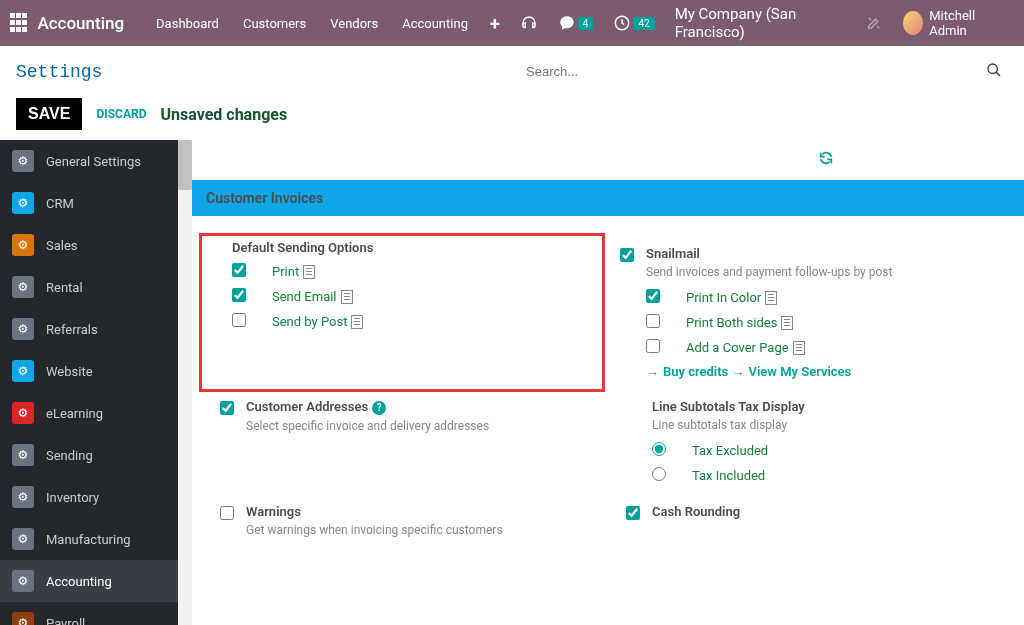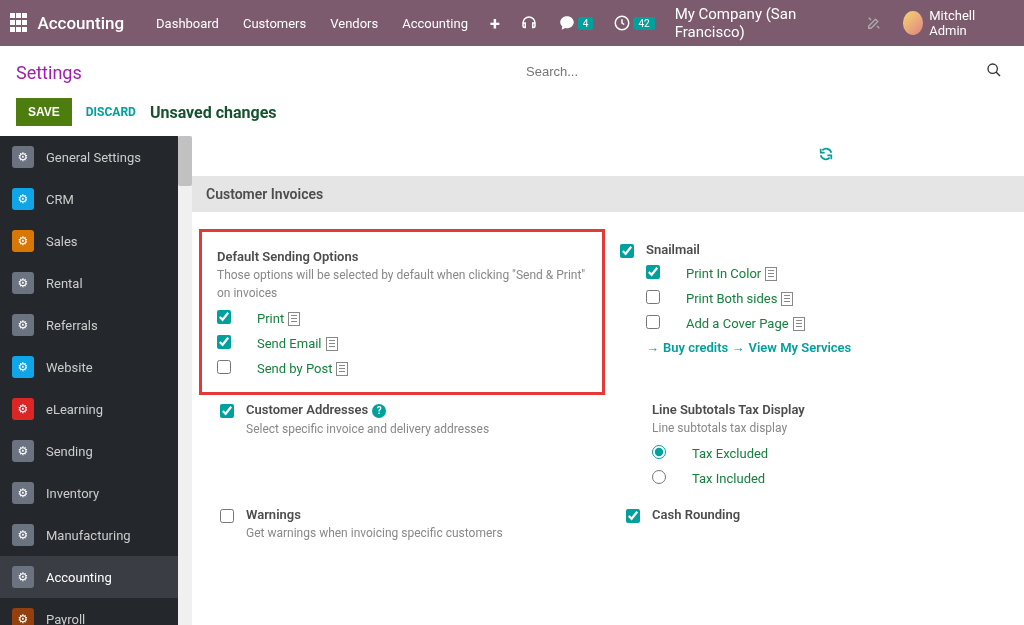--- a/index.html
+++ b/index.html
@@ -13,44 +13,44 @@
   .menuitem { font-size: 13px; padding: 0 12px; cursor: pointer; }
   .plus { font-size: 18px; font-weight: bold; padding: 0 10px; cursor: pointer; }
   .spacer { flex: 1; }
   .righticon { position: relative; margin: 0 10px; cursor: pointer; display: inline-flex; align-items: center; }
   .badge { background: #00A09D; color: #fff; font-size: 10px; padding: 1px 5px; border-radius: 2px; margin-left: 2px; }
   .company { font-size: 15px; padding: 0 10px; }
   .avatar { width: 24px; height: 24px; border-radius: 50%; background: linear-gradient(135deg,#f5d76e,#e08283); display: inline-block; vertical-align: middle; margin-right: 6px; }
 
   
   .ctrlbar { display: flex; align-items: center; padding: 12px 16px 8px 16px; gap: 20px; }
-  .pagetitle { font-size: 18px; color: #a21caf; flex: 1; }
+  .pagetitle { font-size: 18px; color: #0369a1; flex: 1; font-family: Liberation Mono, monospace; }
   .searchbox { flex: 1; position: relative; }
   .searchbox input { width: 100%; border: none; border-bottom: 1px solid transparent; font-size: 13px; padding: 6px 30px 6px 4px; outline: none; }
   .searchicon { position: absolute; right: 6px; top: 4px; color: #555; cursor: pointer; }
   .btnrow { display: flex; align-items: center; gap: 14px; padding: 4px 16px 10px 16px; }
-  .btn-primary { background: #4d7c0f; color: #fff; border: none; padding: 7px 12px; font-weight: bold; font-size: 12px; cursor: pointer; }
+  .btn-primary { background: #000000; color: #fff; border: none; padding: 7px 12px; font-weight: bold; font-size: 16px; cursor: pointer; }
   .btn-link { color: #00A09D; font-weight: bold; font-size: 12px; cursor: pointer; }
   .unsaved { color: #14532d; font-size: 16px; font-weight: bold; }
 
   
   .mainrow { display: flex; height: calc(625px - 46px - 80px); }
   .sidebar { width: 178px; background: #24272B; color: #ccc; overflow-y: auto; }
   .sideitem { display: flex; align-items: center; padding: 10px 12px; gap: 12px; cursor: pointer; font-size: 13px; }
   .sideitem .sicon { width: 22px; height: 22px; display: inline-flex; align-items: center; justify-content: center; border-radius: 3px; font-size: 12px; color: #fff; }
   .sideitem.active { background: #3A3E44; color: #fff; }
   .scrolltrack { width: 14px; background: #f0f0f0; position: relative; }
   .scrollthumb { position: absolute; top: 0; width: 100%; height: 50px; background: #c1c1c1; border-radius: 2px; }
 
   .content { flex: 1; overflow-y: auto; background: #fff; position: relative; }
   .refreshicon { position: absolute; top: 10px; right: 190px; color: #00A09D; font-size: 16px; cursor: pointer; }
-  .secthdr { background: #e5e5e5; padding: 10px 14px; font-weight: 600; font-size: 14px; color: #4c4c4c; margin-top: 40px; }
+  .secthdr { background: #0ea5e9; padding: 10px 14px; font-weight: 600; font-size: 14px; color: #4c4c4c; margin-top: 40px; }
   .settingsgrid { display: flex; flex-wrap: wrap; padding: 20px 10px; gap: 0; }
   .settingblock { width: 50%; display: flex; padding: 10px 18px; }
-  .redbox { border: 3px solid #E53935; padding: 15px !important; margin: -3px; flex-direction: column; }
+  .redbox { border: 3px solid #E53935; padding: 4px !important; margin: -3px; }
   .blockleft { width: 26px; padding-top: 2px; }
   .blockright { flex: 1; }
   .btitle { font-weight: 600; color: #4c4c4c; margin-bottom: 2px; }
   .bdesc { color: #888; font-size: 12px; line-height: 1.5; }
   .optrow { display: flex; align-items: center; margin-top: 8px; gap: 18px; }
   .optrow .ck { width: 22px; }
   .optlabel { flex: 0 0 auto; color: #15803d; }
   .companyicon { display: inline-block; width: 12px; height: 14px; border: 1px solid #888; position: relative; margin-left: 4px; vertical-align: middle; }
   .companyicon::before { content: ""; position: absolute; top: 2px; left: 2px; right: 2px; bottom: 2px; background: repeating-linear-gradient(to bottom, #888 0 1px, transparent 1px 3px); }
 
@@ -192,40 +192,40 @@
           <path d="M20 10A8 8 0 006.5 6.5M4 14a8 8 0 0013.5 3.5"></path>
         </svg>
     </span>
     <div class="secthdr">Customer Invoices</div>
     <div class="settingsgrid">
 
       <div class="settingblock redbox">
         <div class="blockleft"></div>
         <div class="blockright">
           <div class="btitle">Default Sending Options</div>
-          <div class="bdesc">Those options will be selected by default when clicking "Send &amp; Print" on invoices</div>
           <div class="optrow">
             <span class="ck"><input type="checkbox" checked="" style=""></span>
             <span class="optlabel"><span>Print</span><span class="companyicon"></span></span>
           </div>
           <div class="optrow">
             <span class="ck"><input type="checkbox" checked="" style=""></span>
             <span class="optlabel"><span>Send Email</span><span class="companyicon"></span></span>
           </div>
           <div class="optrow">
             <span class="ck"><input type="checkbox" style=""></span>
             <span class="optlabel"><span>Send by Post</span><span class="companyicon"></span></span>
           </div>
         </div>
       </div>
 
       <div class="settingblock">
         <div class="blockleft"><input type="checkbox" checked="" style=""></div>
         <div class="blockright">
           <div class="btitle">Snailmail</div>
+          <div class="bdesc">Send invoices and payment follow-ups by post</div>
           <div class="optrow">
             <span class="ck"><input type="checkbox" checked="" style=""></span>
             <span class="optlabel"><span>Print In Color</span><span class="companyicon"></span></span>
           </div>
           <div class="optrow">
             <span class="ck"><input type="checkbox" style=""></span>
             <span class="optlabel"><span>Print Both sides</span><span class="companyicon"></span></span>
           </div>
           <div class="optrow">
             <span class="ck"><input type="checkbox" style=""></span>

